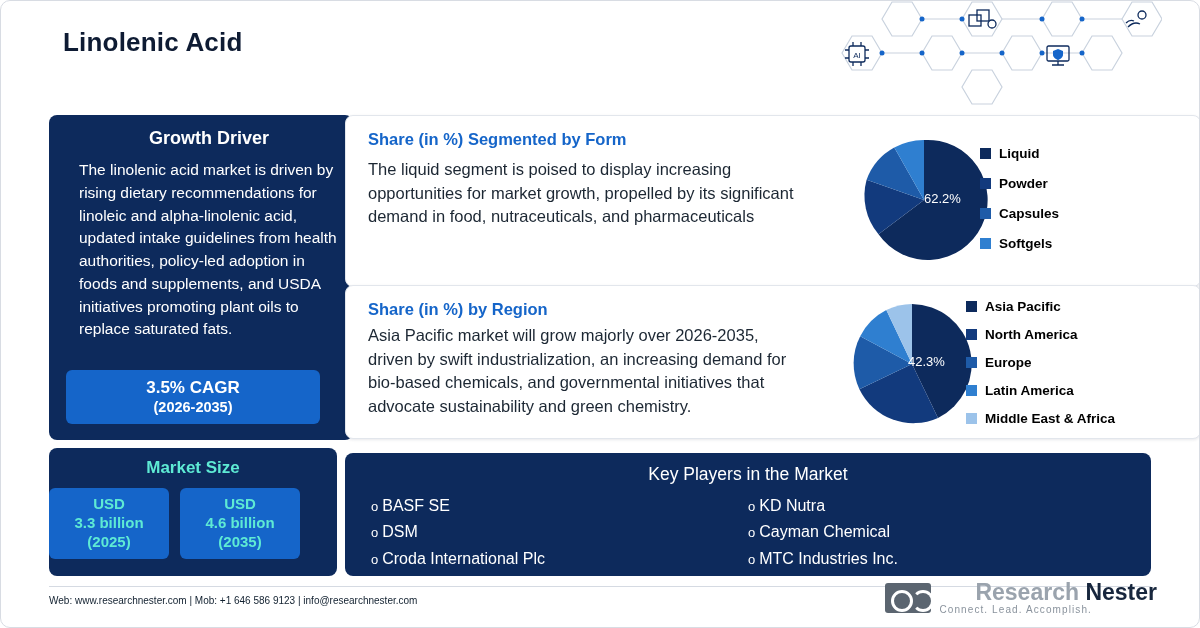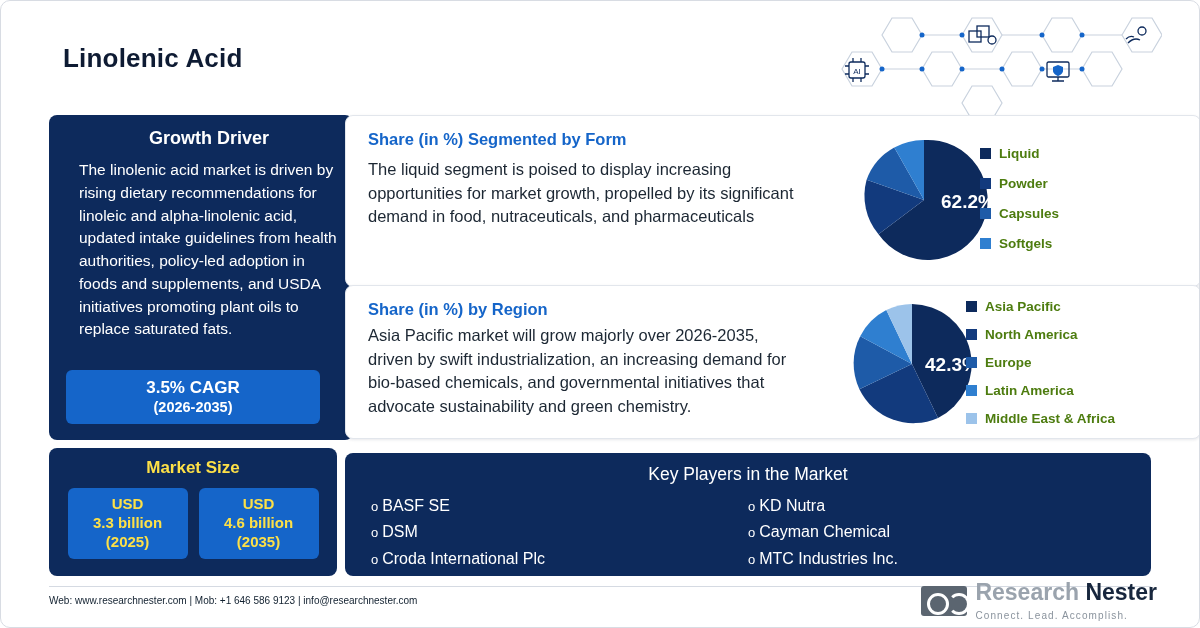--- a/index.html
+++ b/index.html
@@ -20,21 +20,21 @@
     box-sizing: border-box;
     border: 1px solid #d8dce3;
     border-radius: 10px;
     background: #ffffff;
     overflow: hidden;
   }
 
   
   .header {
     position: absolute;
-    left: 0; top: 16px;
+    left: 0; top: 0;
     width: 1171px; height: 104px;
   }
   .title-main {
     position: absolute;
     left: 62px; top: 26px;
     font-size: 26px;
     font-weight: bold;
     color: #0e1b33;
     letter-spacing: .2px;
   }
@@ -93,31 +93,30 @@
     font-weight: bold;
     margin-top: 1px;
   }
 
   .market-size-card {
     position: absolute;
     left: 48px; top: 447px;
     width: 288px; height: 128px;
     background: #0d2a5c;
     border-radius: 8px;
-    color: #fde047;
+    color: #5eead4;
   }
   .ms-title {
     text-align: center;
     font-size: 17px;
     font-weight: bold;
     margin-top: 10px;
   }
   .ms-boxes {
     display: flex;
-    justify-content: center;
     gap: 11px;
     margin-top: 10px;
   }
   .ms-box {
     width: 120px;
     background: #1565c9;
     border-radius: 6px;
     text-align: center;
     padding: 7px 0 8px 0;
     font-size: 15px;
@@ -162,41 +161,40 @@
   
   .pie-wrap { position: absolute; }
   .panel-form .pie-wrap { left: 512px; top: 18px; }
   .panel-region .pie-wrap { left: 500px; top: 12px; }
 
   .legend {
     position: absolute;
     top: 0;
     font-size: 13.5px;
     font-weight: bold;
-    color: #4d7c0f;
+    color: #000000;
   }
   .panel-form .legend { left: 634px; top: 30px; }
   .panel-region .legend { left: 620px; top: 13px; }
   .legend-row {
     display: flex;
     align-items: center;
     margin-bottom: 15px;
   }
   .panel-region .legend-row { margin-bottom: 13px; }
   .legend-swatch {
     width: 11px; height: 11px;
     margin-right: 8px;
     flex: none;
   }
   .pie-label {
     position: absolute;
     color: #ffffff;
-    font-size: 19px;
-    font-weight: bold;
-    margin-left: 17px;
+    font-size: 13px;
+    font-weight: normal;
   }
 
   .keyplayers {
     position: absolute;
     left: 344px; top: 452px;
     width: 806px; height: 123px;
     background: #0d2a5c;
     border-radius: 8px;
     color: #ffffff;
   }
@@ -263,27 +261,28 @@
     width: 16px; height: 16px;
     border: 3px solid #ffffff;
     border-radius: 50%;
     border-left-color: transparent;
   }
   .brand-text-top {
     font-size: 23px;
     font-weight: bold;
     color: #17263d;
     line-height: 1;
+    margin-left: 36px;
   }
   .brand-text-top .accent { color: #9aa3ad; }
   .brand-text-bottom {
     font-size: 10px;
     color: #8a939d;
     letter-spacing: 1.1px;
-    margin-top: 6px;
+    margin-top: 0;
   }
 </style>
 </head>
 <body>
 
 <div class="page">
 
   <div class="header">
     <div class="title-main">Linolenic Acid</div>
 

